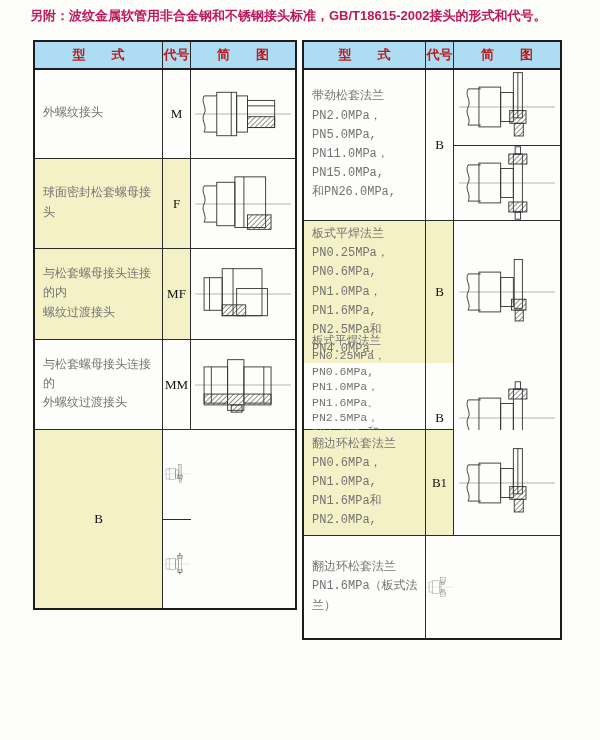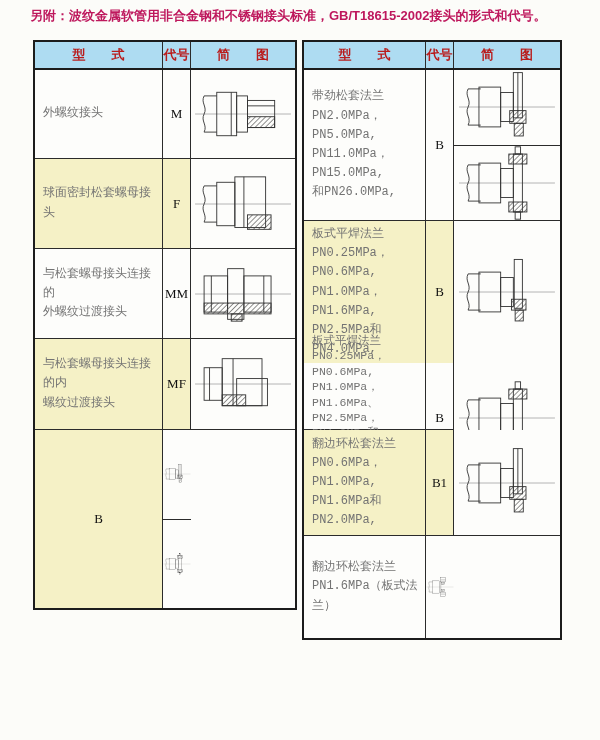--- a/index.html
+++ b/index.html
@@ -98,63 +98,63 @@
               <line x1="2" y1="42" x2="108" y2="42" stroke="#777" stroke-width="0.6"></line>
               <path d="M26,22 L12,22 C8,30 16,34 12,42 C8,50 16,54 12,62 L26,62" fill="none" stroke="#333" stroke-width="1"></path>
               <rect x="26" y="18" width="20" height="48" fill="none" stroke="#333" stroke-width="1"></rect>
               <rect x="46" y="12" width="34" height="56" fill="none" stroke="#333" stroke-width="1"></rect>
               <line x1="56" y1="12" x2="56" y2="68" stroke="#333" stroke-width="1"></line>
               <rect x="60" y="54" width="26" height="16" fill="url(#h1)" stroke="#333" stroke-width="1"></rect>
             </svg>
           </div>
         </div>
       </div>
+      <div class="row" style="height: 91px;">
+        <div class="cell type-cell yellow">与松套螺母接头连接的内
+螺纹过渡接头</div>
+        <div class="cell code-cell yellow">MF</div>
+        <div class="cell diag-cell">
+          <div class="diag">
+            <svg viewBox="0 0 110 84" width="100" height="76">
+              <defs>
+                <pattern id="h3" width="4" height="4" patternUnits="userSpaceOnUse" patternTransform="rotate(45)">
+                  <line x1="0" y1="0" x2="0" y2="4" stroke="#444" stroke-width="1.3"></line>
+                </pattern>
+              </defs>
+              <line x1="2" y1="42" x2="108" y2="42" stroke="#777" stroke-width="0.6"></line>
+              <rect x="12" y="24" width="20" height="36" fill="none" stroke="#333" stroke-width="1"></rect>
+              <line x1="18" y1="24" x2="18" y2="60" stroke="#333" stroke-width="1"></line>
+              <rect x="32" y="14" width="44" height="52" fill="none" stroke="#333" stroke-width="1"></rect>
+              <line x1="44" y1="14" x2="44" y2="66" stroke="#333" stroke-width="1"></line>
+              <rect x="48" y="36" width="34" height="30" fill="none" stroke="#333" stroke-width="1"></rect>
+              <rect x="32" y="54" width="26" height="12" fill="url(#h3)" stroke="#333" stroke-width="1"></rect>
+            </svg>
+          </div>
+        </div>
+      </div>
       <div class="row" style="height: 90px;">
         <div class="cell type-cell">与松套螺母接头连接的
 外螺纹过渡接头</div>
         <div class="cell code-cell">MM</div>
         <div class="cell diag-cell">
           <div class="diag">
             <svg viewBox="0 0 110 84" width="100" height="76">
               <defs>
                 <pattern id="h2" width="4" height="4" patternUnits="userSpaceOnUse" patternTransform="rotate(45)">
                   <line x1="0" y1="0" x2="0" y2="4" stroke="#444" stroke-width="1.3"></line>
                 </pattern>
               </defs>
               <line x1="2" y1="42" x2="108" y2="42" stroke="#777" stroke-width="0.6"></line>
               <rect x="12" y="22" width="26" height="40" fill="none" stroke="#333" stroke-width="1"></rect>
               <line x1="20" y1="22" x2="20" y2="62" stroke="#333" stroke-width="1"></line>
               <rect x="38" y="14" width="18" height="56" fill="none" stroke="#333" stroke-width="1"></rect>
               <rect x="56" y="22" width="30" height="40" fill="none" stroke="#333" stroke-width="1"></rect>
               <line x1="78" y1="22" x2="78" y2="62" stroke="#333" stroke-width="1"></line>
               <rect x="12" y="52" width="74" height="12" fill="url(#h2)" stroke="#333" stroke-width="1"></rect>
               <rect x="42" y="64" width="12" height="8" fill="url(#h2)" stroke="#333" stroke-width="1"></rect>
-            </svg>
-          </div>
-        </div>
-      </div>
-      <div class="row" style="height: 91px;">
-        <div class="cell type-cell yellow">与松套螺母接头连接的内
-螺纹过渡接头</div>
-        <div class="cell code-cell yellow">MF</div>
-        <div class="cell diag-cell">
-          <div class="diag">
-            <svg viewBox="0 0 110 84" width="100" height="76">
-              <defs>
-                <pattern id="h3" width="4" height="4" patternUnits="userSpaceOnUse" patternTransform="rotate(45)">
-                  <line x1="0" y1="0" x2="0" y2="4" stroke="#444" stroke-width="1.3"></line>
-                </pattern>
-              </defs>
-              <line x1="2" y1="42" x2="108" y2="42" stroke="#777" stroke-width="0.6"></line>
-              <rect x="12" y="24" width="20" height="36" fill="none" stroke="#333" stroke-width="1"></rect>
-              <line x1="18" y1="24" x2="18" y2="60" stroke="#333" stroke-width="1"></line>
-              <rect x="32" y="14" width="44" height="52" fill="none" stroke="#333" stroke-width="1"></rect>
-              <line x1="44" y1="14" x2="44" y2="66" stroke="#333" stroke-width="1"></line>
-              <rect x="48" y="36" width="34" height="30" fill="none" stroke="#333" stroke-width="1"></rect>
-              <rect x="32" y="54" width="26" height="12" fill="url(#h3)" stroke="#333" stroke-width="1"></rect>
             </svg>
           </div>
         </div>
       </div>
       <div class="row" style="height: 178px;">
         <div class="cell code-cell yellow">B</div>
         <div class="cell diag-cell">
           <div class="diag">
             <svg viewBox="0 0 110 84" width="100" height="76">
               <defs>

